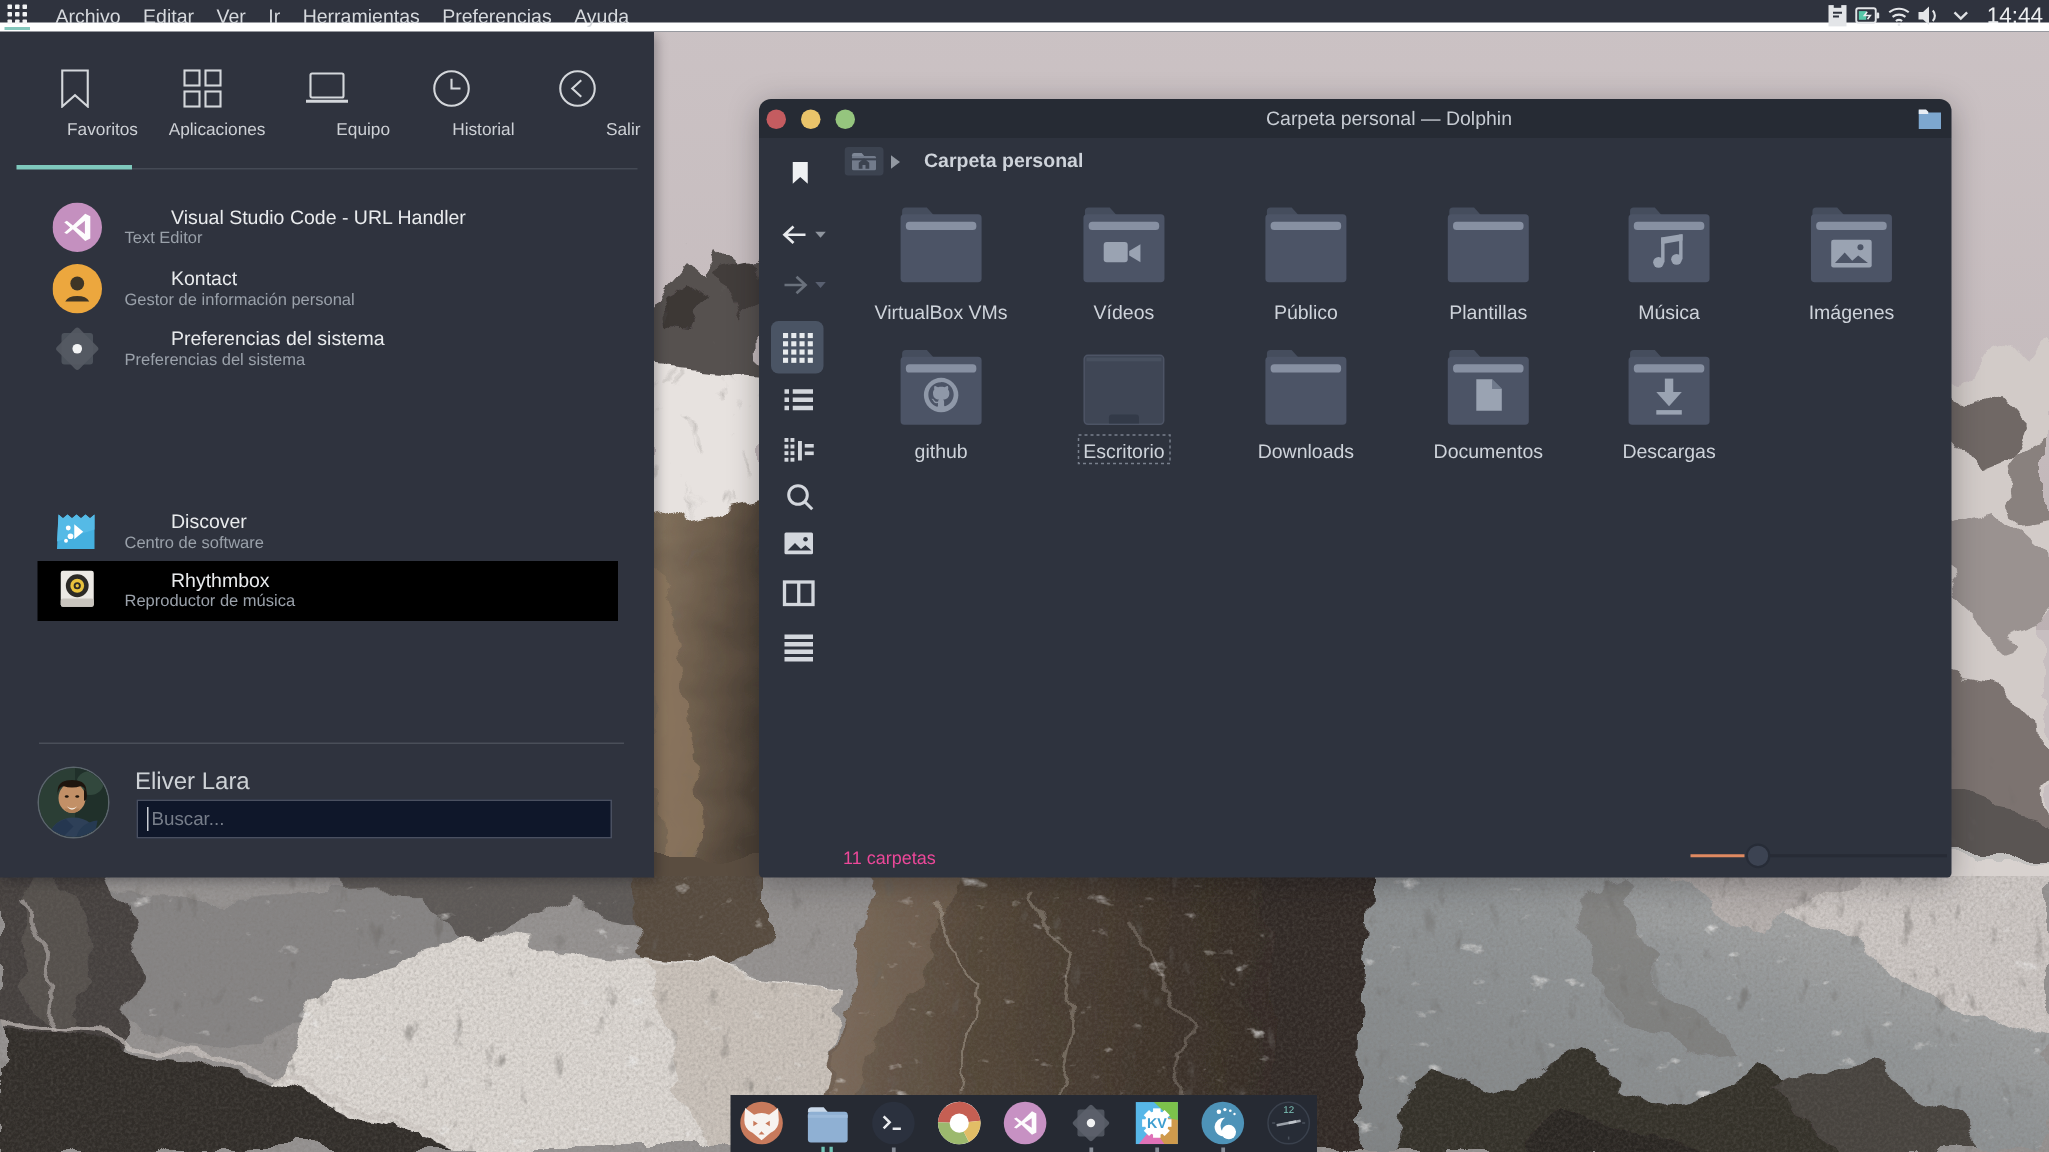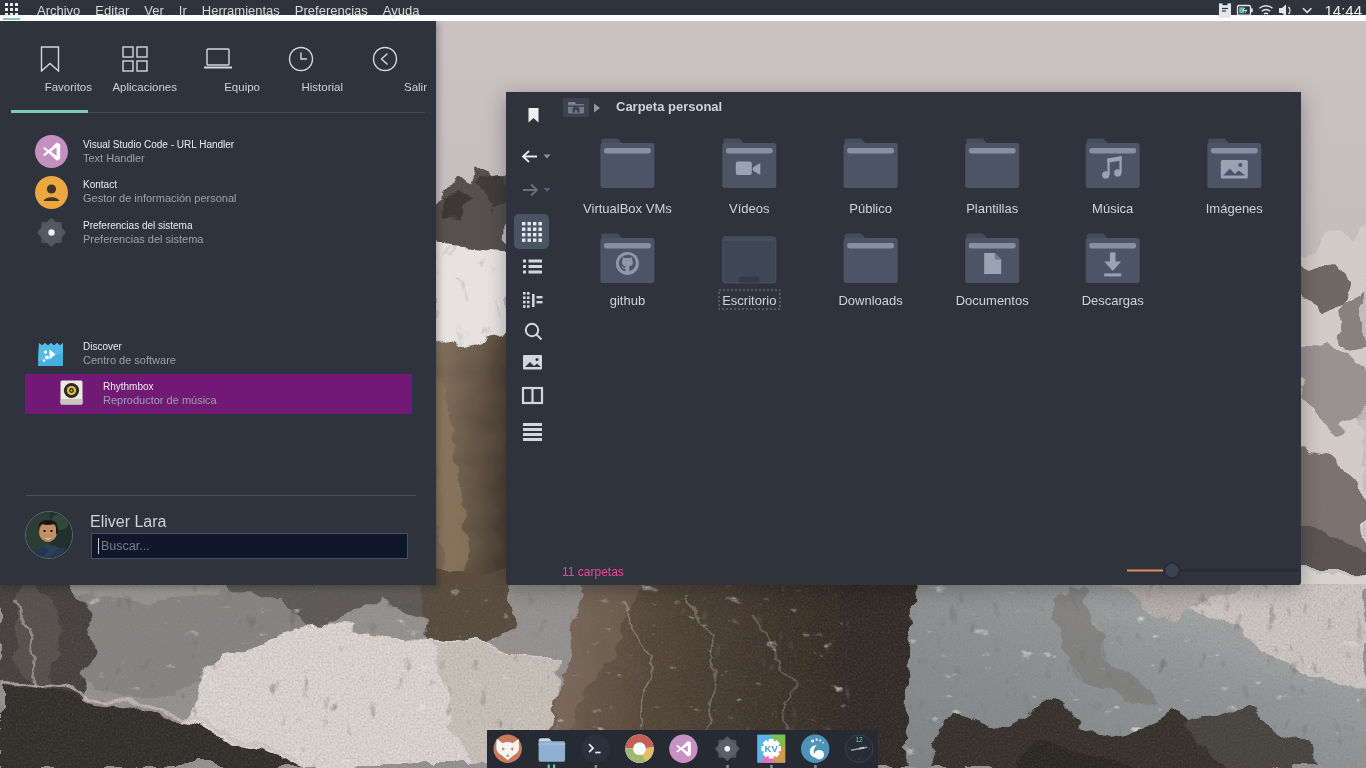--- a/index.html
+++ b/index.html
@@ -24,24 +24,24 @@
 
   
   #panel { position:absolute; left:0; top:21px; width:436px; height:564px;
     background:#2f333e; z-index:20; color:#d8dadd; box-shadow:2px 2px 7px rgba(10,10,16,0.3); }
   .tabs { position:absolute; left:0; top:0; width:436px; height:92px; }
   .tab { position:absolute; top:25px; width:84px; text-align:right; font-size:11.5px; color:#cdd0d5;}
   .tab svg { display:block; margin:0 auto 9px auto; }
   #tab-underline { position:absolute; left:11px; top:89px; width:77px; height:3px; background:#7ec8bc; }
   #tab-sep { position:absolute; left:88px; top:91px; width:337px; height:1px; background:#454a55; }
   .approw { position:absolute; left:25px; width:387px; height:40px; display:flex; align-items:center; }
-  .approw.sel { background:#701a75;padding-left:20px; }
+  .approw.sel { background:#000000; }
   .appicon { width:33px; height:33px; margin-left:10px; flex:none; }
   .apptext { margin-left:15px; line-height:1; }
-  .apptext .t { font-size:10px; color:#e9ebed; margin-bottom:3px;}
+  .apptext .t { font-size:13px; color:#e9ebed; margin-bottom:3px;margin-left:31px;}
   .apptext .s { font-size:11px; color:#9aa1aa; }
   #usep { position:absolute; left:26px; top:474px; width:390px; height:1px; background:#4a4f59; }
   #avatar { position:absolute; left:25px; top:490px; width:48px; height:48px; border-radius:50%;
     overflow:hidden; border:1px solid #5c666d;}
   #uname { position:absolute; left:90px; top:492px; font-size:16px; color:#ced2d6; }
   #search { position:absolute; left:91px; top:512px; width:317px; height:26px;
     background:#0f172a; border:1px solid #4a5060; display:flex; align-items:center; }
   #search .cursor { width:1px; height:16px; background:#c8ccd2; margin-left:6px; }
   #search .ph { color:#777e8a; font-size:12.5px; margin-left:2px; }
 
@@ -247,21 +247,21 @@
   </div>
   <div id="tab-underline"></div>
   <div id="tab-sep"></div>
   <div class="approw" style="top:110.5px;">
     <svg class="appicon" viewBox="0 0 33 33">
       <circle cx="16.5" cy="16.5" r="16.5" fill="#c490bf"></circle>
       <path d="M21.8 7.5 L13.6 15.3 L9.6 12.2 L7.8 13.1 L11.8 16.6 L7.8 20.1 L9.6 21 L13.6 17.9 L21.8 25.7 L25.2 24 V9.2 Z M21.6 12.2 v8.8 L16 16.6 Z" fill="#fdfcfd"></path>
     </svg>
     <div class="apptext">
         <div class="t">Visual Studio Code - URL Handler</div>
-        <div class="s">Text Handler</div>
+        <div class="s">Text Editor</div>
       </div>
   </div>
   <div class="approw" style="top:151px;">
     <svg class="appicon" viewBox="0 0 33 33">
       <circle cx="16.5" cy="16.5" r="16.5" fill="#eca73e"></circle>
       <circle cx="16.5" cy="13" r="4.6" fill="#3e3526"></circle>
       <path d="M8.5 25 a8.5 5.5 0 0 1 16 0 z" fill="#3e3526"></path>
     </svg>
     <div class="apptext">
         <div class="t">Kontact</div>
@@ -326,20 +326,30 @@
     </svg>
   </div>
   <div id="uname">Eliver Lara</div>
   <div id="search">
       <div class="cursor"></div>
       <div class="ph">Buscar...</div>
     </div>
 </div>
 
 <div id="win">
+  <div id="titlebar">
+    <div class="tl" style="left:5px; background:#c45c60;"></div>
+    <div class="tl" style="left:28px; background:#eac46a;"></div>
+    <div class="tl" style="left:51px; background:#95c57e;"></div>
+    <div id="title">Carpeta personal — Dolphin</div>
+    <svg style="position:absolute; right:7px; top:6px;" width="15" height="14" viewBox="0 0 15 14">
+      <path d="M0 1.5 L5 1.5 L6.5 3 L15 3 L15 14 L0 14 Z" fill="#7da7cf"></path>
+      <path d="M0 1 L5 1 L6.5 2.5 L6.5 4 L0 4 Z" fill="#e8edf3"></path>
+    </svg>
+  </div>
   <div id="winbody">
     <svg class="abs" style="left:0; top:0;" width="110" height="360" viewBox="0 0 110 360">
 
       <path d="M22.5 16 h10 v14.5 l-5 -4.5 l-5 4.5 z" fill="#eff1f3"></path>
 
       <g stroke="#e8eaed" stroke-width="1.8" fill="none">
         <path d="M31 64.5 h-13 M23 59 l-6 5.5 l6 5.5"></path>
       </g>
       <path d="M37.5 62.5 h7 l-3.5 4 z" fill="#8f959e"></path>
 

